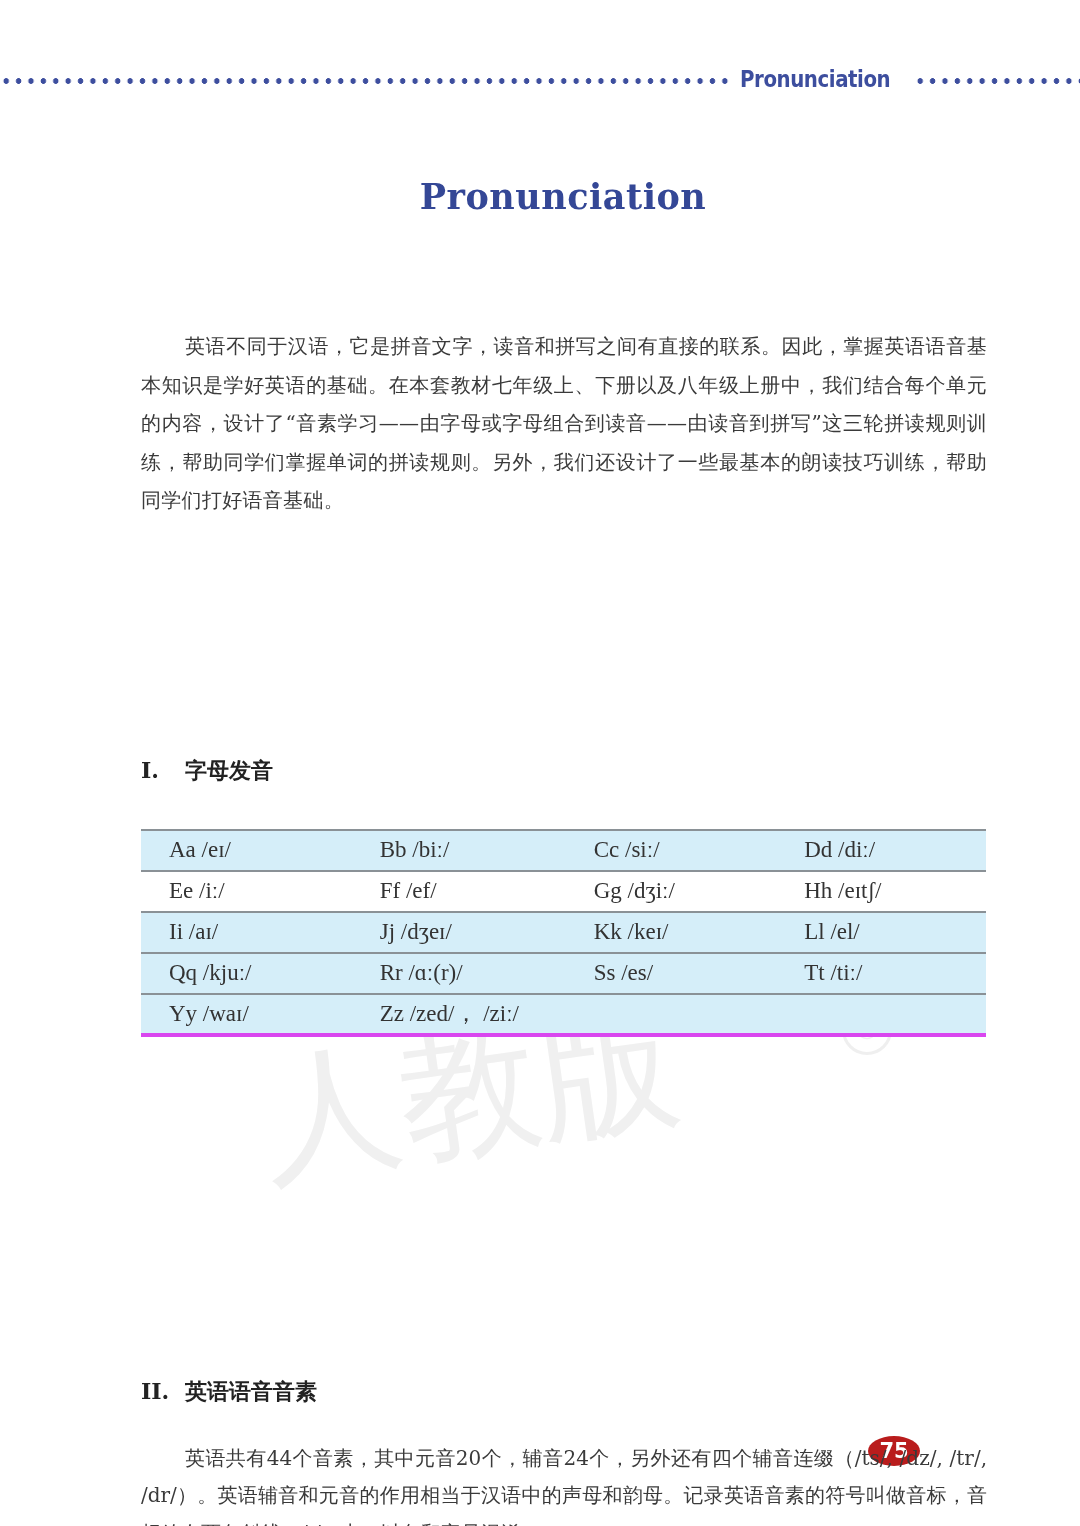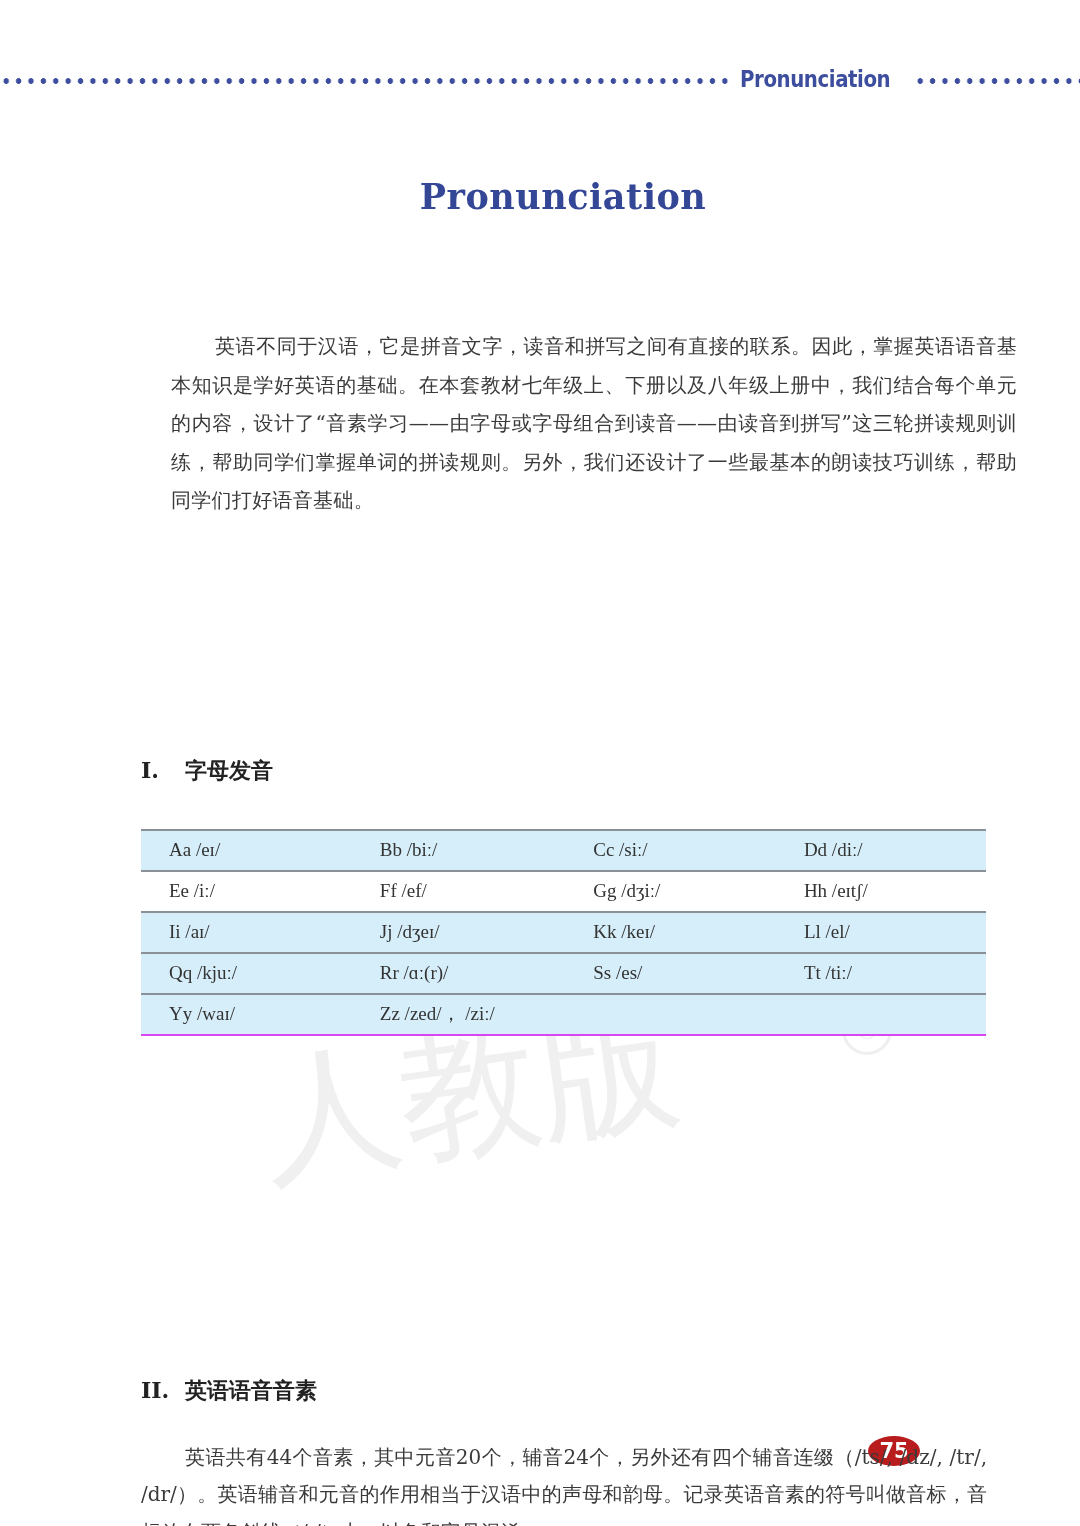--- a/index.html
+++ b/index.html
@@ -23,36 +23,36 @@
     transform: scaleX(0.86); transform-origin: left center;
   }
   .page-title {
     position: absolute; top: 176px; left: 0; width: 1126px; text-align: center;
     font-family: "DejaVu Serif", serif; font-weight: bold; font-size: 35px; color: #344796;
     letter-spacing: 0.5px;
   }
   .intro {
     position: absolute; top: 286px; left: 141px; width: 846px;
     font-size: 20px; line-height: 38.5px; text-indent: 44px; text-align: justify;
-    color: #3a3a3a; letter-spacing: 0.3px; margin-left: 30px;
+    color: #3a3a3a; letter-spacing: 0.3px;
   }
   .section-heading {
     position: absolute; left: 141px; font-weight: bold; font-size: 22px; color: #222;
   }
   .section-heading .num { display: inline-block; width: 44px; }
   .letter-table {
     position: absolute; top: 565px; left: 141px; width: 845px; border-collapse: collapse;
   }
   .letter-table tr { height: 41px; }
   .letter-table tr.shaded { background: #d5eef9; }
   .letter-table td {
     width: 211px; border-top: 2px solid #8a9196; padding: 0 0 0 28px;
-    font-family: "Liberation Serif", serif; font-size: 19px; color: #333; vertical-align: middle;
+    font-family: "Liberation Serif", serif; font-size: 23px; color: #333; vertical-align: middle;
   }
-  .letter-table tr:last-child td { border-bottom: 2px solid #d946ef; }
+  .letter-table tr:last-child td { border-bottom: 4px solid #d946ef; }
   .para2 {
     position: absolute; top: 938px; left: 141px; width: 846px;
     font-size: 20px; line-height: 37.5px; text-indent: 44px; text-align: justify; color: #3a3a3a;
   }
   .watermark {
     position: absolute; left: 260px; top: 1000px; font-size: 140px; color: #f0f0f0;
     font-family: "DejaVu Serif", serif; transform: rotate(-8deg); pointer-events: none; z-index: 0;
   }
   .reg {
     position: absolute; left: 842px; top: 1005px; width: 44px; height: 44px; border-radius: 50%;

